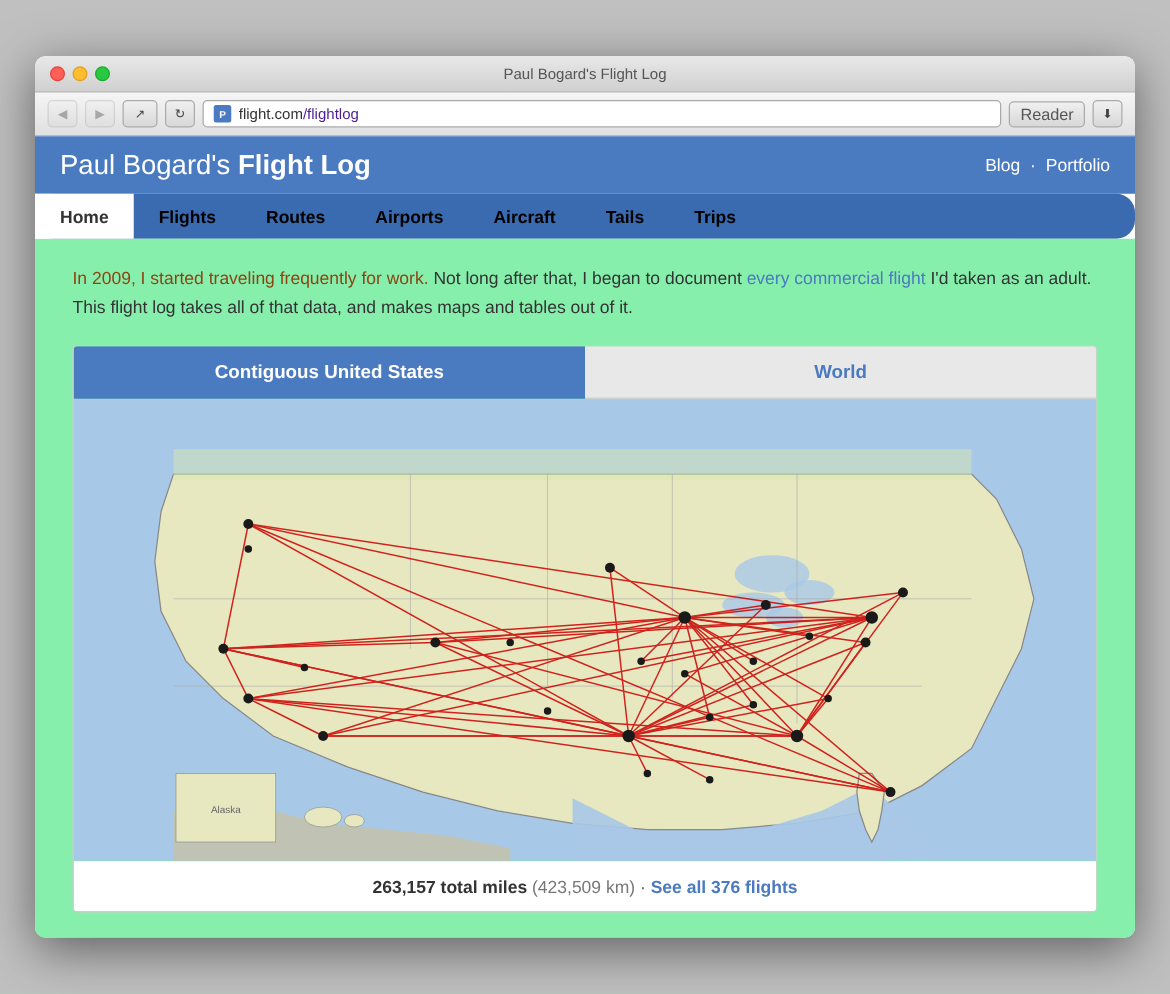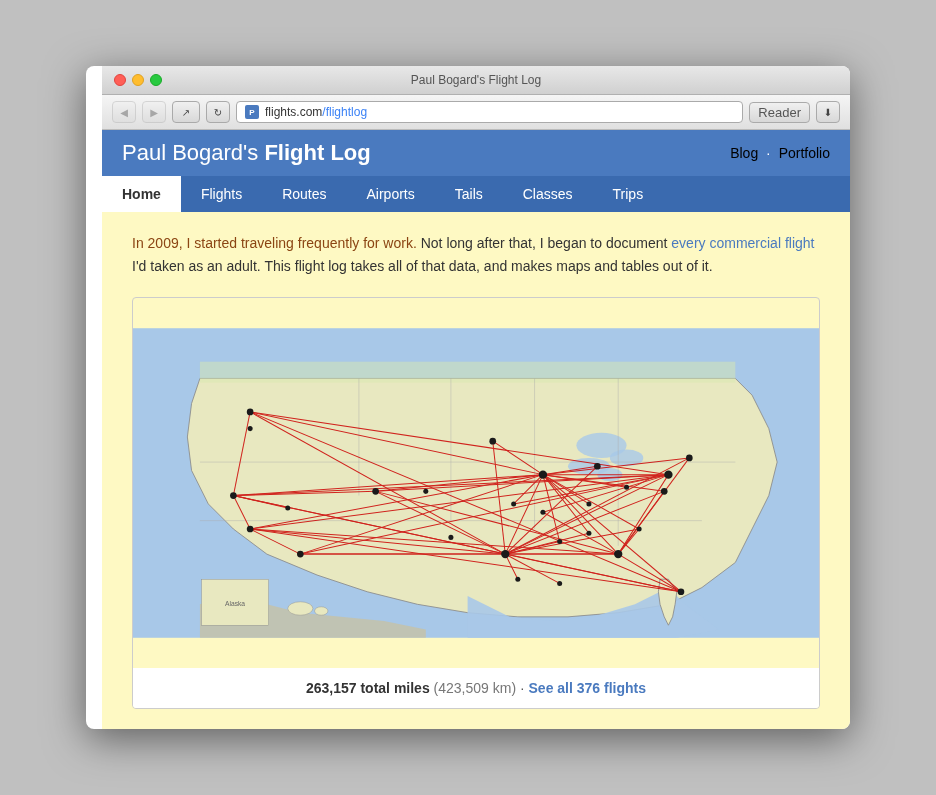--- a/index.html
+++ b/index.html
@@ -6,26 +6,25 @@
     body {
       background: #c0c0c0;
       font-family: -apple-system, 'Helvetica Neue', Arial, sans-serif;
       display: flex;
       justify-content: center;
       align-items: center;
       min-height: 100vh;
       padding: 20px;
     }
     .browser-window {
-      width: 764px;
+      width: 880px;
       border-radius: 8px;
       box-shadow: 0 10px 40px rgba(0,0,0,0.5);
       overflow: hidden;
       background: #fff;
-      padding-left: 16px;
     }
     .title-bar {
       background: linear-gradient(to bottom, #e8e8e8, #d0d0d0);
       padding: 8px 12px;
       display: flex;
       align-items: center;
       border-bottom: 1px solid #b0b0b0;
       position: relative;
     }
     .traffic-lights {
@@ -93,21 +92,21 @@
       justify-content: center;
       color: white;
       font-size: 8px;
       font-weight: bold;
     }
     .address-text {
       font-size: 12px;
       color: #333;
     }
     .address-text .host { color: #333; }
-    .address-text .path { color: #3b82f6; margin-top: 48px; }
+    .address-text .path { color: #4c1d95; margin-top: 48px; }
     .reader-btn {
       background: linear-gradient(to bottom, #f0f0f0, #d8d8d8);
       border: 1px solid #aaa;
       border-radius: 4px;
       padding: 2px 8px;
       font-size: 13px;
       color: #555;
       cursor: pointer;
     }
     .site-header {
@@ -120,44 +119,46 @@
     .site-title {
       font-size: 22px;
       color: white;
       font-weight: normal;
     }
     .site-title strong { font-weight: bold; text-align: right; }
     .site-links {
       color: white;
       font-size: 14px;
     }
-    .site-links a { color: #000000; text-decoration: none; }
+    .site-links a { color: #ffffff; text-decoration: none; }
     .site-links span { margin: 0 4px; }
     .main-nav {
       background: #3a6aaf;
       display: flex;
       align-items: stretch;
+      border-radius: 15px;
     }
     .nav-item {
       padding: 10px 20px;
-      color: #ffffff;
+      color: #000000;
       font-size: 14px;
       cursor: pointer;
       text-decoration: none;
       display: flex;
       align-items: center;
+      font-weight: bold;
     }
     .nav-item.active {
       background: white;
       color: #333;
       font-weight: bold;
     }
     .content {
       padding: 20px 30px;
-      background: #fef9c3;
+      background: #86efac;
     }
     .intro-text {
       font-size: 14px;
       line-height: 1.6;
       color: #333;
       margin-bottom: 20px;
     }
     .intro-text .highlight { color: #8b4513; }
     .intro-text a { color: #4a7abf; text-decoration: none; }
     .map-section {
@@ -221,21 +222,21 @@
   </div>
 
   <div class="nav-bar">
     <div class="nav-btn disabled">◀</div>
     <div class="nav-btn disabled">▶</div>
     <div class="nav-btn" style="width:28px;">↗</div>
     <div class="nav-btn">↻</div>
     <div class="address-bar">
       <div class="favicon">P</div>
       <span class="address-text">
-        <span class="host">flights.com</span><span class="path">/flightlog</span>
+        <span class="host">flight.com</span><span class="path">/flightlog</span>
       </span>
     </div>
     <div class="reader-btn">Reader</div>
     <div class="nav-btn">⬇</div>
   </div>
 
   <div class="site-header">
     <div class="site-title">
       <span>Paul Bogard's </span><strong>Flight Log</strong>
     </div>
@@ -244,31 +245,35 @@
       <span>·</span>
       <a>Portfolio</a>
     </div>
   </div>
 
   <div class="main-nav">
     <a class="nav-item active">Home</a>
     <a class="nav-item">Flights</a>
     <a class="nav-item">Routes</a>
     <a class="nav-item">Airports</a>
+    <a class="nav-item">Aircraft</a>
     <a class="nav-item">Tails</a>
-    <a class="nav-item">Classes</a>
     <a class="nav-item">Trips</a>
   </div>
 
   <div class="content">
     <p class="intro-text">
       <span class="highlight">In 2009, I started traveling frequently for work.</span> Not long after that, I began to document <a>every commercial flight</a> I'd taken as an adult. This flight log takes all of that data, and makes maps and tables out of it.
     </p>
 
     <div class="map-section">
+      <div class="map-tabs">
+        <div class="map-tab active">Contiguous United States</div>
+        <div class="map-tab inactive">World</div>
+      </div>
 
       <div class="map-container">
         
         <svg viewBox="0 0 820 370" xmlns="http://www.w3.org/2000/svg">
 
           <rect width="820" height="370" fill="#a8c8e8"></rect>
 
           <path d="M 80,60 L 720,60 L 740,80 L 760,120 L 770,160 L 760,200 L 740,240 L 720,280 L 680,310 L 640,330 L 580,340 L 520,345 L 460,345 L 400,340 L 340,330 L 280,315 L 220,295 L 160,270 L 120,240 L 90,210 L 70,170 L 65,130 L 70,90 Z" fill="#e8e8c0" stroke="#888" stroke-width="1"></path>
 
           <rect x="80" y="40" width="640" height="25" fill="#d8e8b0" opacity="0.5"></rect>

